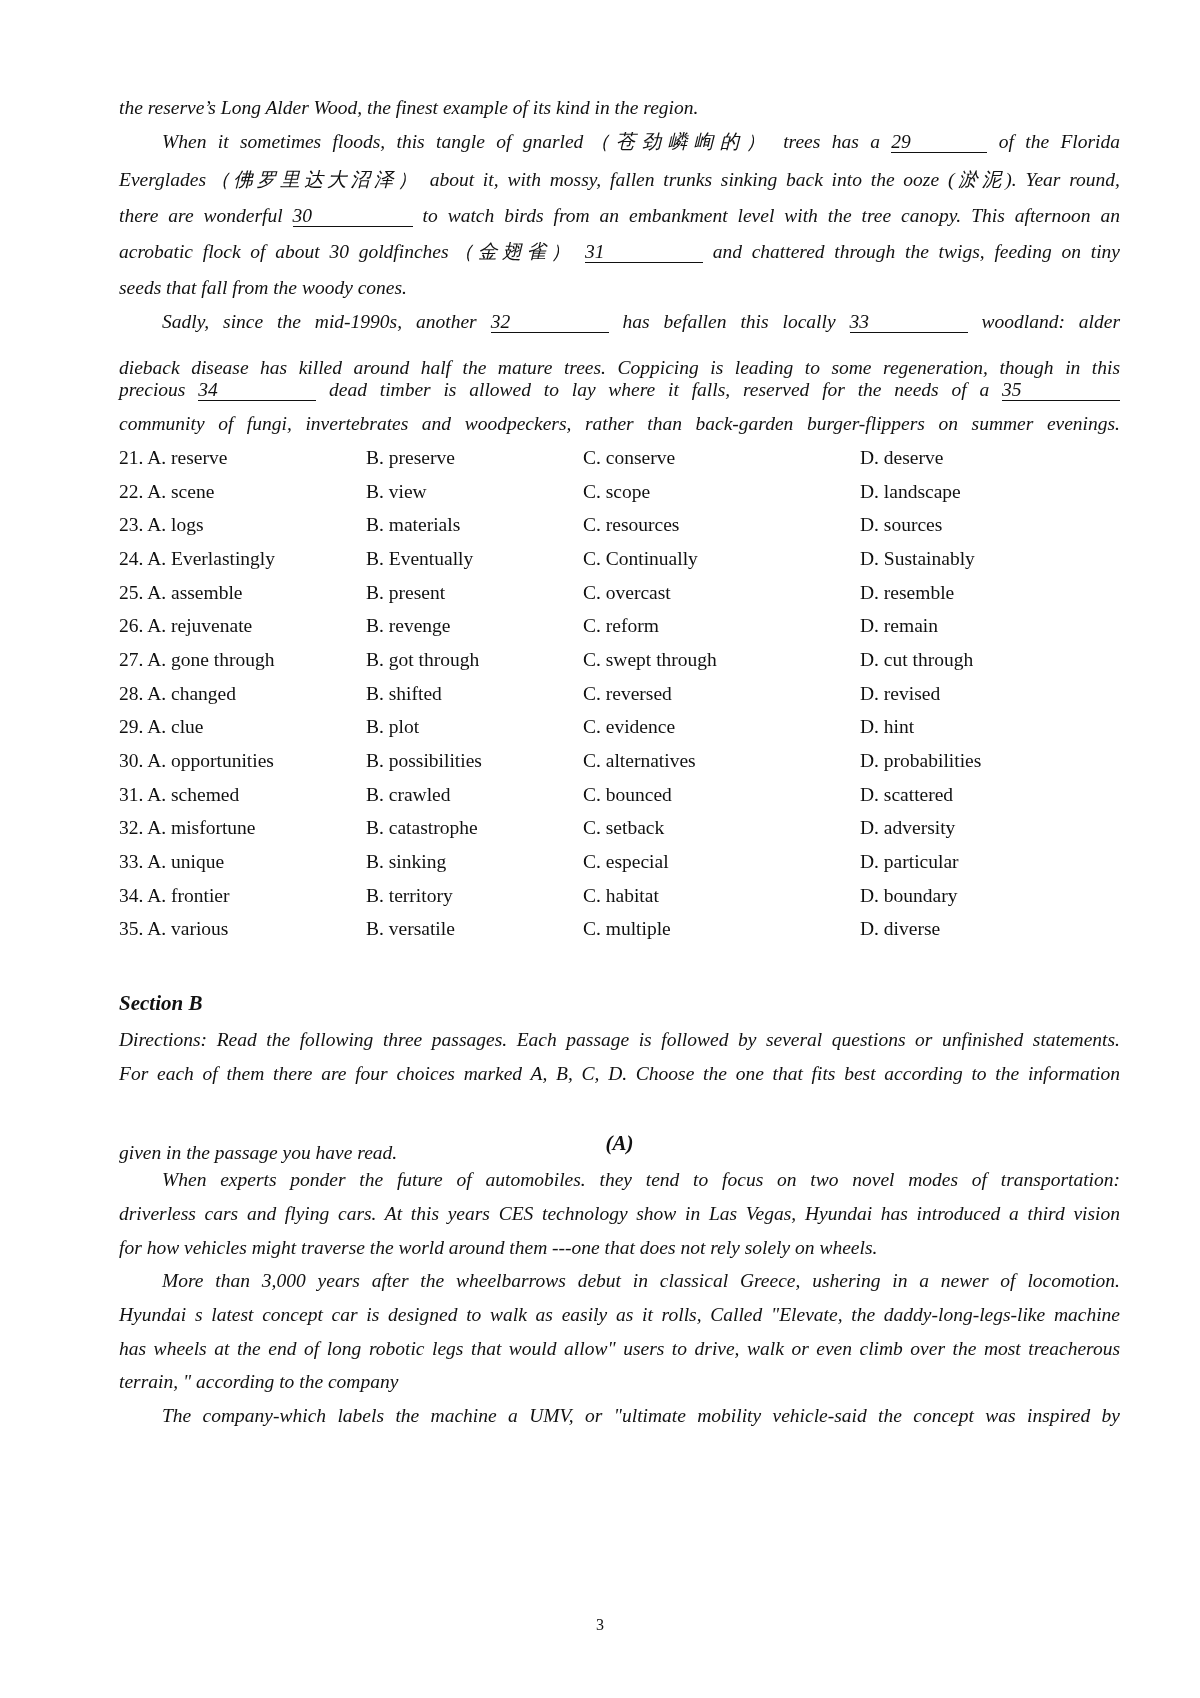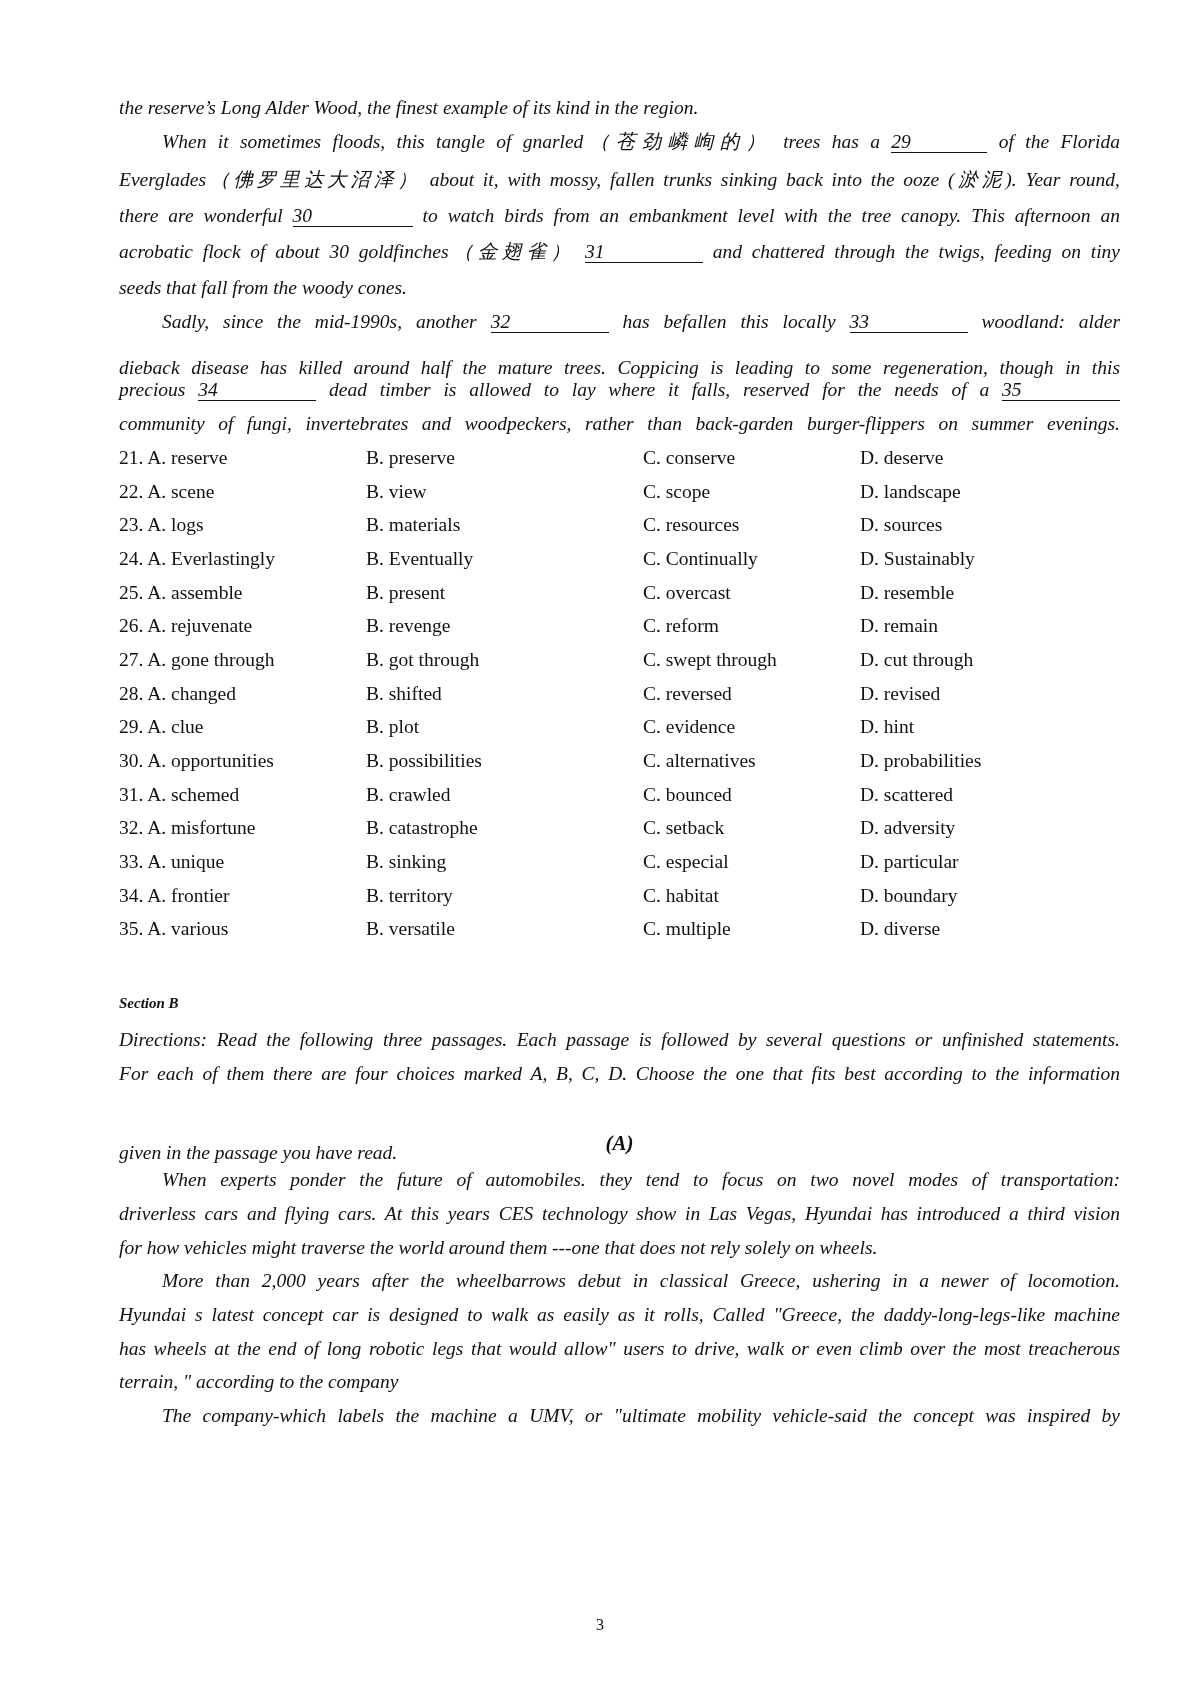--- a/index.html
+++ b/index.html
@@ -19,23 +19,23 @@
     .just { text-align: justify; text-align-last: justify; }
     .indent { padding-left: 43px; box-sizing: border-box; }
     .blank {
       display: inline-block; border-bottom: 1.5px solid #111;
       text-align: center; line-height: 20px;
     }
     .opt-row { position: absolute; left: 0; width: 1001px; height: 24px; line-height: 24px; text-align: center; }
     .opt { position: absolute; top: 0; white-space: nowrap; }
     .opt.a { left: 0; }
     .opt.b { left: 247px; }
-    .opt.c { left: 524px; }
+    .opt.c { left: 464px; }
     .opt.d { left: 741px; }
-    .section-title { font-weight: bold; font-size: 15px; }
+    .section-title { font-weight: bold; font-size: 21px; }
     .italic { font-style: italic; }
     .center { text-align: center; font-weight: bold; font-size: 21px; }
     .page-num { position: absolute; left: 0; top: 1616px; width: 1200px; text-align: center; font-size: 16px; }
   </style>
 </head>
 <body>
 
 <div class="page">
 
   <div class="line" style="top:96px">the reserve’s Long Alder Wood, the finest example of its kind in the region.</div>
@@ -169,20 +169,20 @@
 
   <div class="line section-title" style="top:991px">Section B</div>
   <div class="line italic just" style="top:1028px">Directions: Read the following three passages. Each passage is followed by several questions or unfinished statements.</div>
   <div class="line italic just" style="top:1062px">For each of them there are four choices marked A, B, C, D. Choose the one that fits best according to the information</div>
   <div class="line italic" style="top:1141px">given in the passage you have read.</div>
   <div class="line center" style="top:1131px">(A)</div>
 
   <div class="line indent just" style="top:1168px">When experts ponder the future of automobiles. they tend to focus on two novel modes of transportation:</div>
   <div class="line just" style="top:1202px">driverless cars and flying cars. At this years CES technology show in Las Vegas, Hyundai has introduced a third vision</div>
   <div class="line" style="top:1236px">for how vehicles might traverse the world around them ---one that does not rely solely on wheels.</div>
-  <div class="line indent just" style="top:1269px">More than 2,000 years after the wheelbarrows debut in classical Greece, ushering in a newer of locomotion.</div>
-  <div class="line just" style="top:1303px">Hyundai s latest concept car is designed to walk as easily as it rolls, Called "Greece, the daddy-long-legs-like machine</div>
+  <div class="line indent just" style="top:1269px">More than 3,000 years after the wheelbarrows debut in classical Greece, ushering in a newer of locomotion.</div>
+  <div class="line just" style="top:1303px">Hyundai s latest concept car is designed to walk as easily as it rolls, Called "Elevate, the daddy-long-legs-like machine</div>
   <div class="line just" style="top:1337px">has wheels at the end of long robotic legs that would allow" users to drive, walk or even climb over the most treacherous</div>
   <div class="line" style="top:1370px">terrain, " according to the company</div>
   <div class="line indent just" style="top:1404px">The company-which labels the machine a UMV, or "ultimate mobility vehicle-said the concept was inspired by</div>
 </div>
 
 <div class="page-num">3</div>
 
 </body></html>

